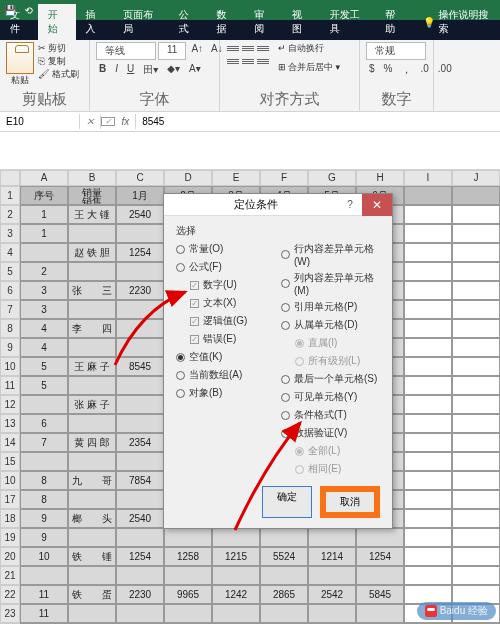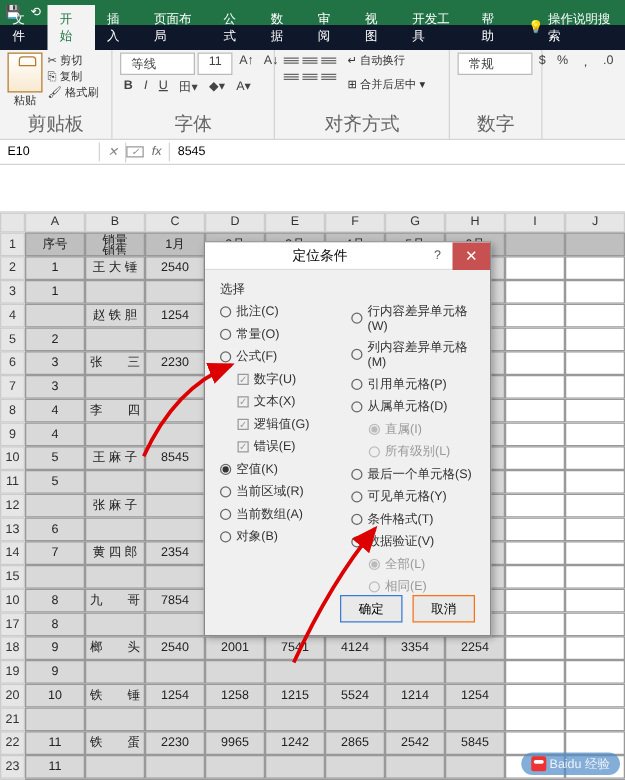--- a/index.html
+++ b/index.html
@@ -63,22 +63,22 @@
 .opt-col { flex: 1; display: flex; flex-direction: column; gap: 4px; }
 .opt { display: flex; align-items: center; gap: 4px; font-size: 10px; color: #333; }
 .opt.sub { margin-left: 14px; }
 .opt.disabled { color: #999; }
 .radio { width: 9px; height: 9px; border: 1px solid #666; border-radius: 50%; display: inline-flex; align-items: center; justify-content: center; flex-shrink: 0; }
 .radio.checked::after { content: ""; width: 5px; height: 5px; background: #333; border-radius: 50%; }
 .radio.disabled { border-color: #bbb; }
 .radio.checked.disabled::after { background: #bbb; }
 .check { width: 9px; height: 9px; border: 1px solid #999; display: inline-flex; align-items: center; justify-content: center; font-size: 8px; color: #999; flex-shrink: 0; }
 .check.checked::after { content: "✓"; }
-.dlg-btns { display: flex; justify-content: flex-end; gap: 8px; }
-.dlg-btn { padding: 3px 14px; border: 1px solid #f97316; background: #e9e9e9; font-size: 10px; }
+.dlg-btns { display: flex; justify-content: flex-end; gap: 8px; margin-top: 10px; }
+.dlg-btn { padding: 3px 14px; border: 6px solid #f97316; background: #e9e9e9; font-size: 10px; }
 .dlg-btn.primary { border: 1px solid #3a7bd5; }
 
 
 .arrow-svg { position: absolute; pointer-events: none; }
 
 
 .watermark { position: absolute; right: 4px; bottom: 4px; font-size: 10px; color: rgba(255,255,255,0.85); background: rgba(80,140,200,0.7); padding: 2px 8px; border-radius: 10px; display: flex; align-items: center; gap: 3px; }
 .watermark .logo { width: 12px; height: 12px; background: #e33; border-radius: 2px; position: relative; }
 .watermark .logo::after { content: ""; position: absolute; top: 3px; left: 2px; width: 8px; height: 3px; background: #fff; border-radius: 2px; }
 </style>
@@ -180,21 +180,21 @@
         </div>
       </div>
       <div>
         <div class="small-line">↵ <span>自动换行</span></div>
         <div class="small-line" style="margin-top:6px">⊞ <span>合并后居中</span> ▾</div>
       </div>
     </div>
     <div class="label">对齐方式</div>
   </div>
   <div class="rgroup" style="width:74px">
-    <div class="body" style="flex-direction:row;gap:2px">
+    <div class="body" style="flex-direction:column;gap:2px">
       <div class="font-sel" style="min-width:60px">常规</div>
       <div style="display:flex;gap:3px">
         <span class="btn-mini">$</span>
         <span class="btn-mini">%</span>
         <span class="btn-mini">，</span>
         <span class="btn-mini">.0</span>
         <span class="btn-mini">.00</span>
       </div>
     </div>
     <div class="label">数字</div>
@@ -543,24 +543,20 @@
     <span class="t">定位条件</span>
     <span class="q">?</span>
     <span class="x">✕</span>
   </div>
   <div class="dlg-body">
     <div class="dlg-label">选择</div>
     <div class="opt-cols">
       <div class="opt-col" id="dlg-left">
           <div class="opt">
             <span class="radio  "></span>
-            <span>批注(C)</span>
-          </div>
-          <div class="opt">
-            <span class="radio  "></span>
             <span>常量(O)</span>
           </div>
           <div class="opt">
             <span class="radio  "></span>
             <span>公式(F)</span>
           </div>
           <div class="opt sub">
             <span class="check checked"></span>
             <span>数字(U)</span>
           </div>
@@ -572,24 +568,20 @@
             <span class="check checked"></span>
             <span>逻辑值(G)</span>
           </div>
           <div class="opt sub">
             <span class="check checked"></span>
             <span>错误(E)</span>
           </div>
           <div class="opt">
             <span class="radio checked "></span>
             <span>空值(K)</span>
-          </div>
-          <div class="opt">
-            <span class="radio  "></span>
-            <span>当前区域(R)</span>
           </div>
           <div class="opt">
             <span class="radio  "></span>
             <span>当前数组(A)</span>
           </div>
           <div class="opt">
             <span class="radio  "></span>
             <span>对象(B)</span>
           </div>
         </div>

